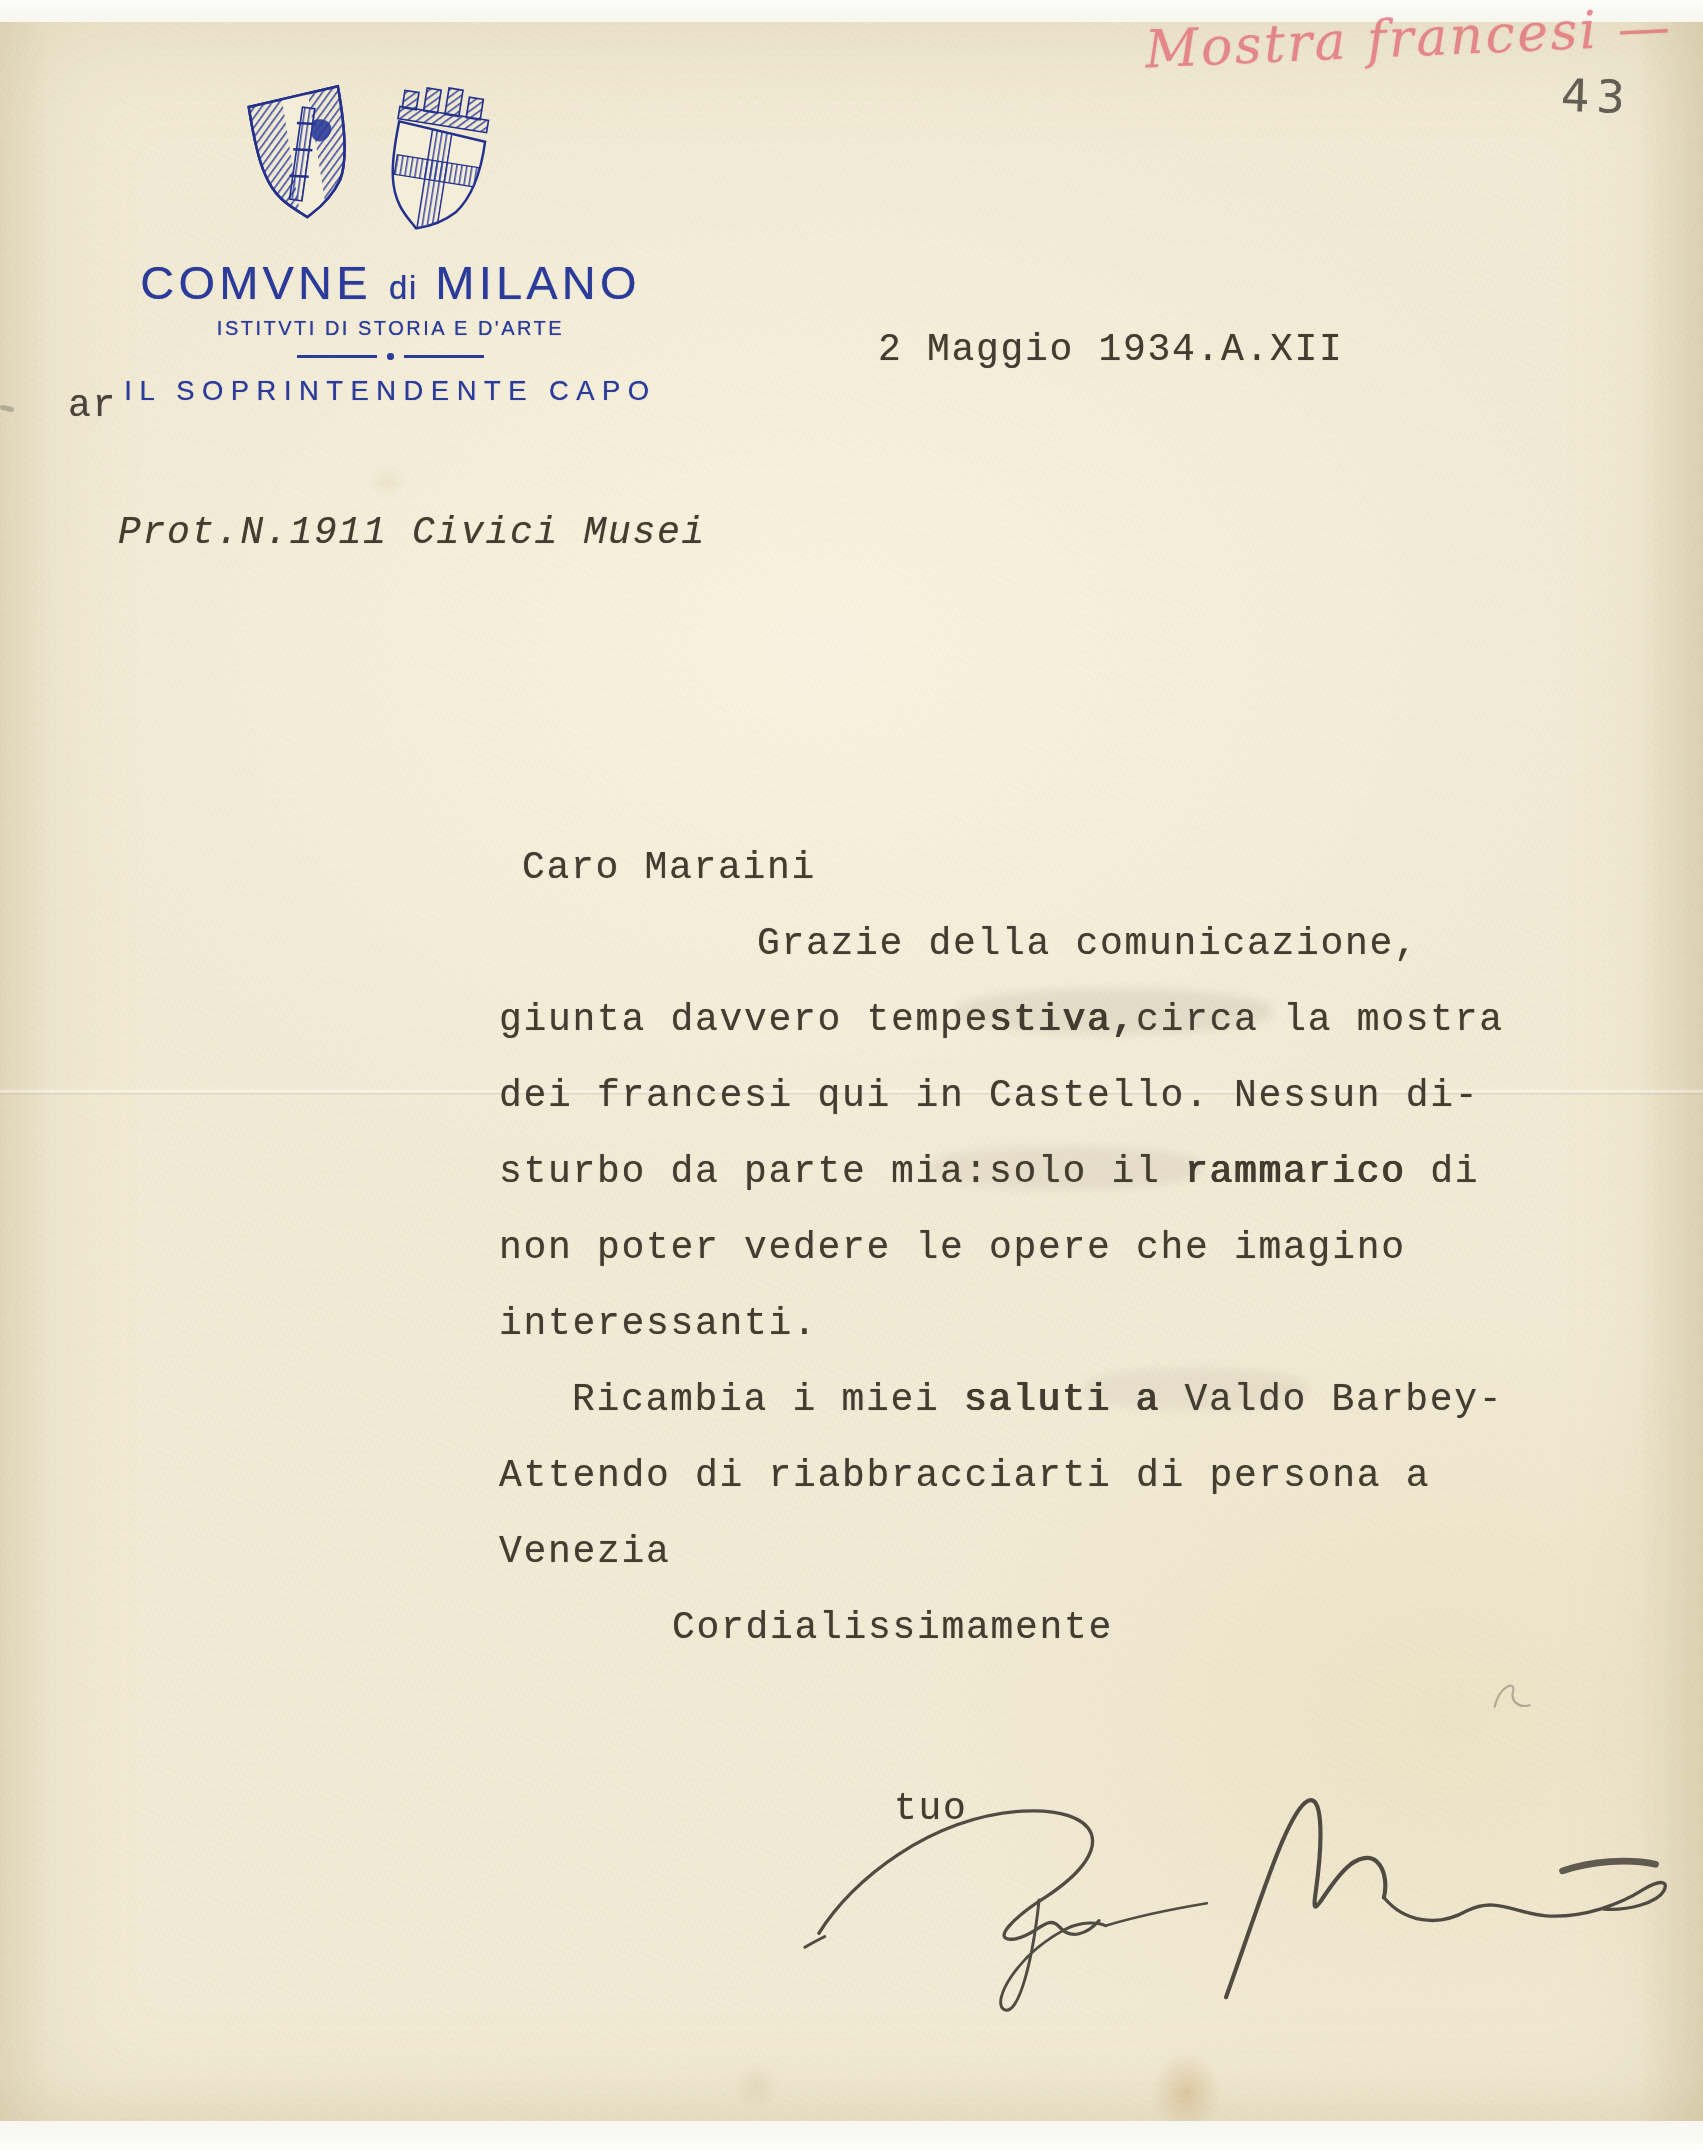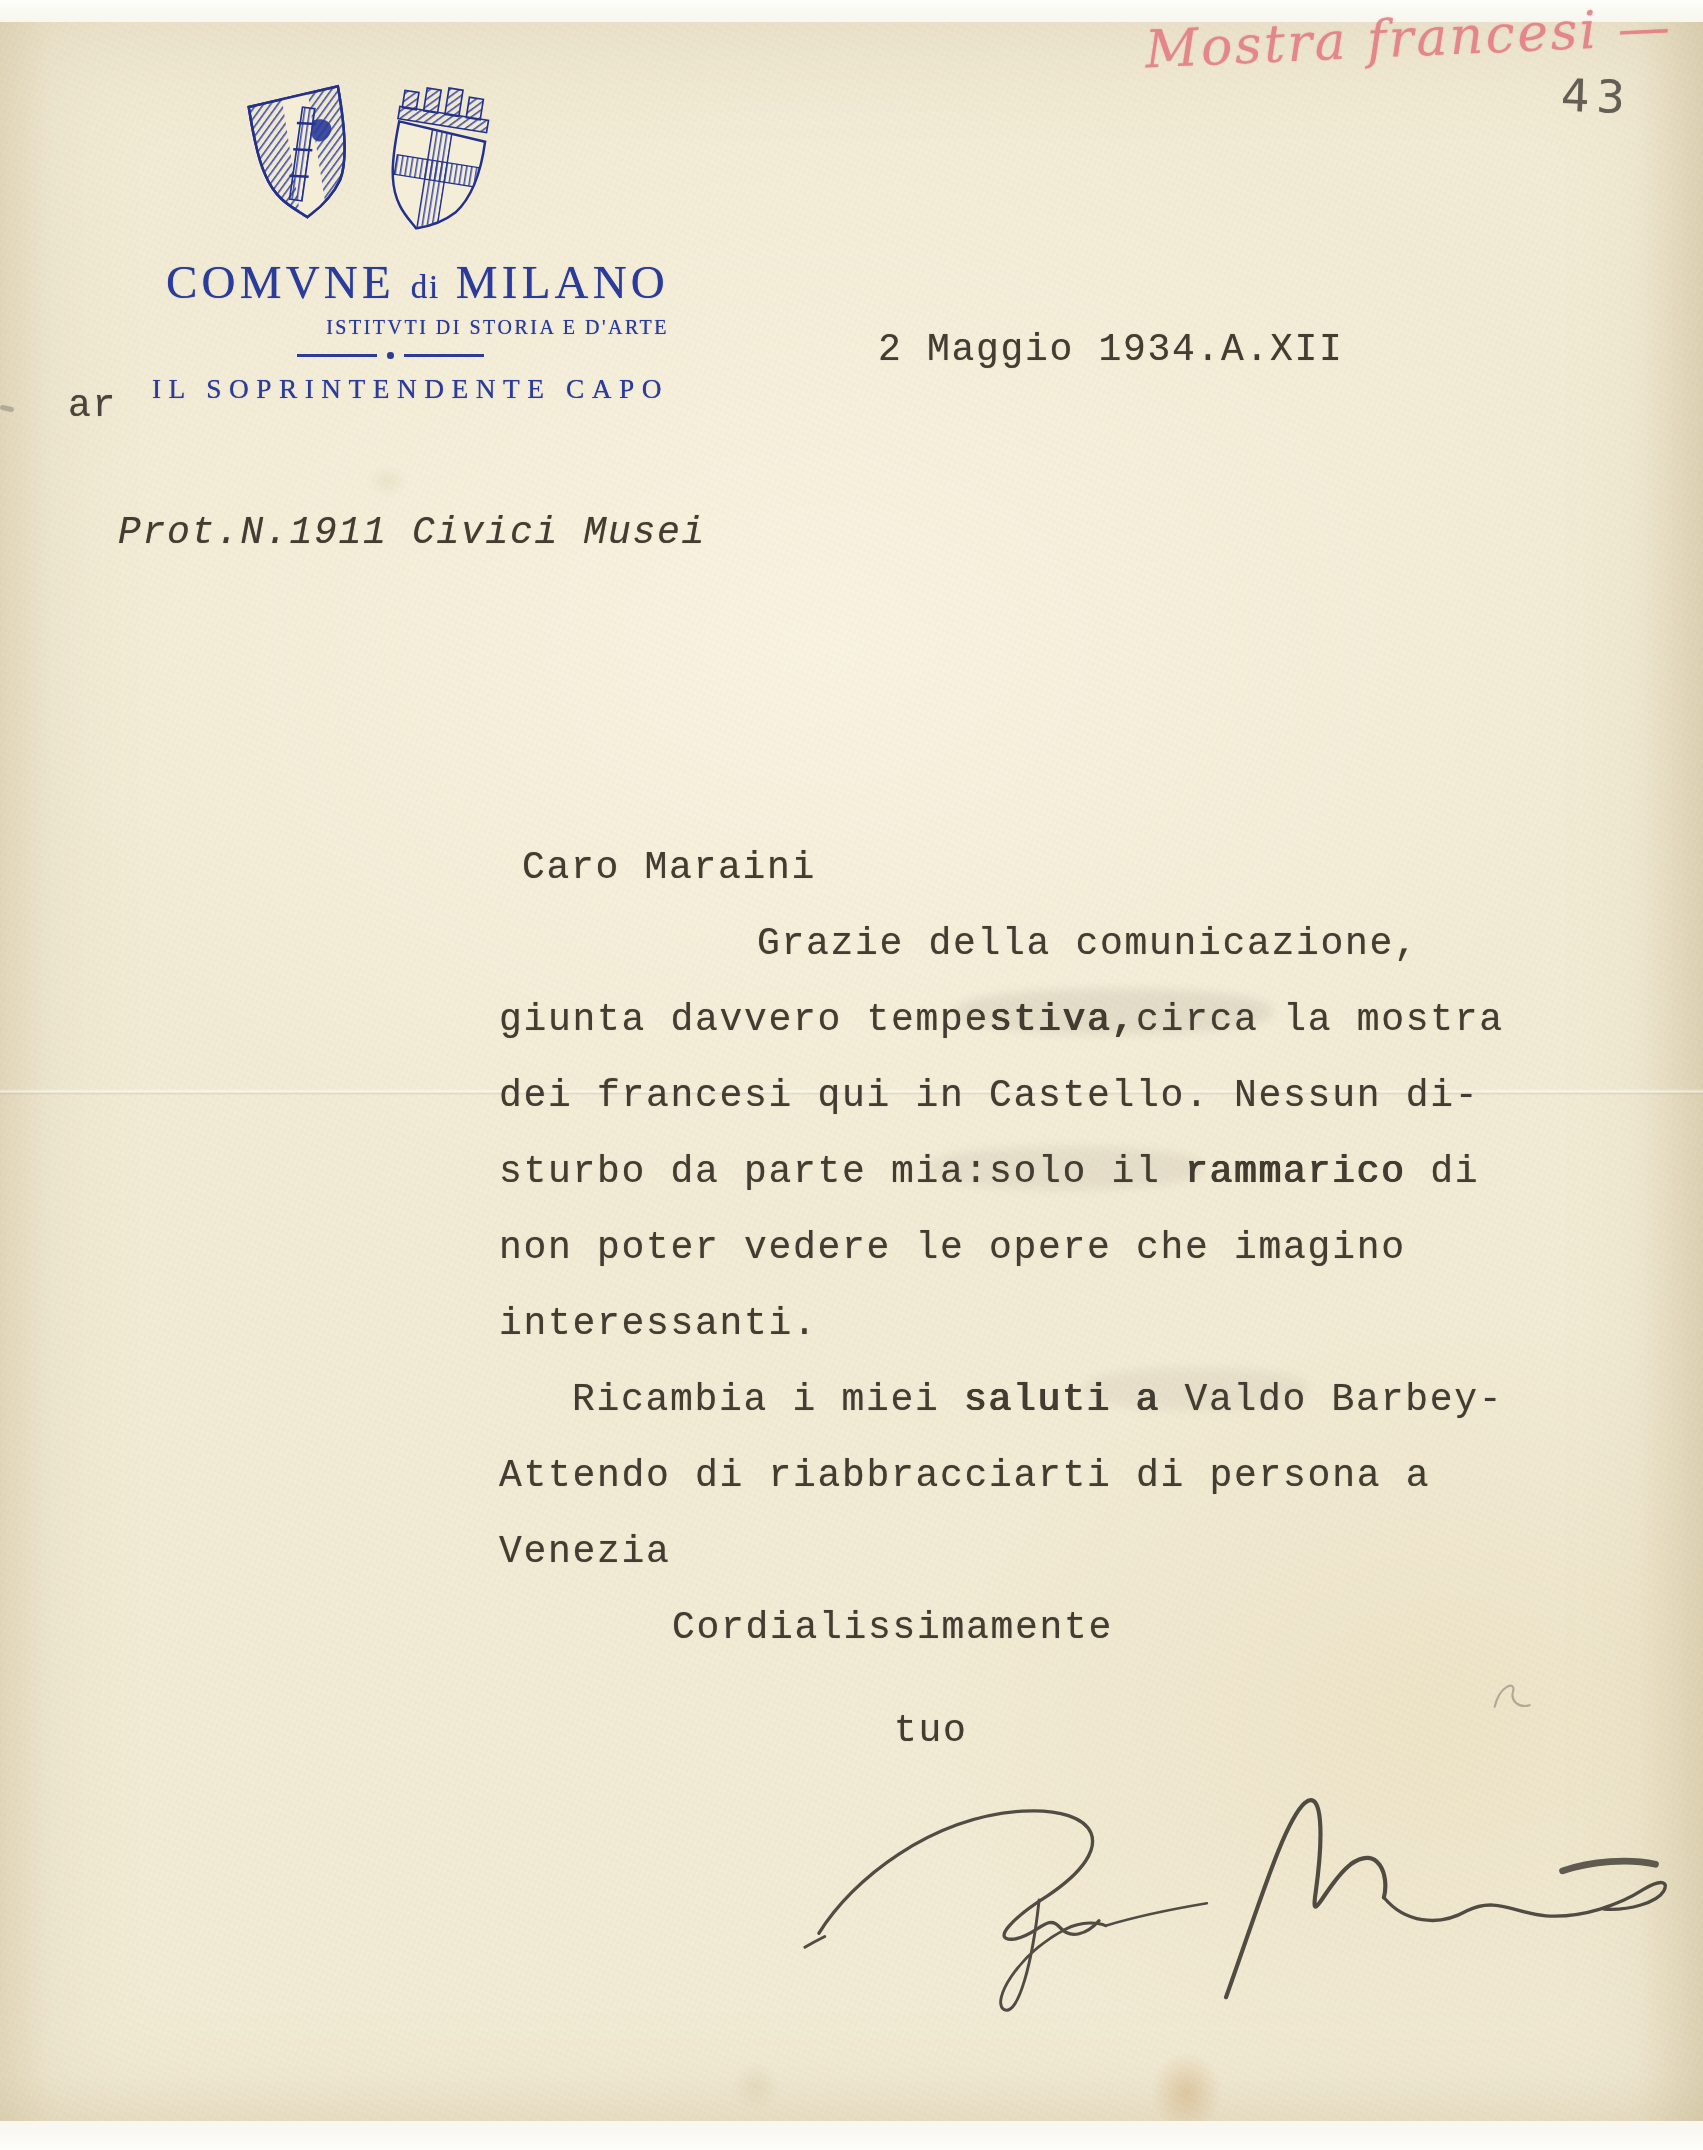--- a/index.html
+++ b/index.html
@@ -39,39 +39,39 @@
   .overstrike{font-weight:normal;text-shadow:0.7px 0 0 #3a342a,-0.7px 0 0 rgba(58,52,42,.85),0 0 0.8px rgba(58,52,42,.6);}
 
   .red-note{position:absolute;left:1145px;top:8.3px;transform:rotate(-2.5deg);
     font-family:"DejaVu Serif","Liberation Serif",serif;font-style:italic;
     font-size:52px;letter-spacing:2.5px;color:#e2737c;opacity:.82;
     text-shadow:0 0 1.7px rgba(226,115,124,.55);white-space:pre;}
   .page-num{position:absolute;left:1561px;top:70px;transform:rotate(2deg);
     font-family:"DejaVu Sans","Liberation Sans",sans-serif;font-size:45px;letter-spacing:6.6px;
     color:#4c473e;opacity:.85;text-shadow:0 0 0.8px rgba(76,71,62,.5);}
 
-  .letterhead{position:absolute;left:112px;top:76px;width:557px;text-align:right;
-    color:#2b3b99;font-family:Liberation Serif, serif;}
+  .letterhead{position:absolute;left:112px;top:76px;width:557px;text-align:center;
+    color:#2b3b99;font-family:Liberation Sans, sans-serif;}
   .lh-ink{text-shadow:0 0 0.8px rgba(40,55,150,.75);}
   .lh-arms{display:block;margin:0 auto;transform:translateX(-21.6px);}
   .lh-commune{font-size:47px;letter-spacing:4.2px;margin-top:13.3px;white-space:nowrap;}
   .lh-commune .small-di{font-size:33px;letter-spacing:1.7px;}
   .lh-castello{font-size:36px;letter-spacing:5.8px;margin-top:7.5px;white-space:nowrap;}
   .lh-istituti{font-size:20px;letter-spacing:2.5px;margin-top:6.6px;white-space:nowrap;}
   .lh-divider{display:flex;align-items:center;justify-content:center;gap:10px;margin-top:13.3px;}
   .lh-divider .bar{width:80px;height:2.5px;background:#2b3b99;}
   .lh-divider .dot{width:6.6px;height:6.6px;border-radius:50%;background:#2b3b99;}
   .lh-capo{font-size:27.4px;letter-spacing:7.5px;margin-top:15px;white-space:nowrap;}
 
   .pos-ar{position:absolute;left:68px;top:384px;color:#4a443a;}
   .edge-tick{position:absolute;left:0px;top:406px;width:14px;height:5px;background:#8b867c;opacity:.55;transform:rotate(12deg);border-radius:2.5px;}
   .pos-date{position:absolute;left:878px;top:328px;}
   .pos-prot{position:absolute;left:118px;top:511px;font-style:italic;}
   .body-block{position:absolute;left:499px;top:830px;width:1114px;}
-  .pos-tuo{position:absolute;left:894px;top:1709px;text-align:right;}
+  .pos-tuo{position:absolute;left:894px;top:1787px;text-align:right;}
   .sig-wrap{position:absolute;left:773px;top:1738px;width:931px;height:324px;}
   .sig-name-hidden{position:absolute;opacity:0;left:0;top:0;font-size:8.3px;}
   .squiggle{position:absolute;left:1488px;top:1675px;}
 </style>
 </head>
 <body>
 
 <div class="canvas">
   <div class="grain"></div>
   <div class="crease"></div>

